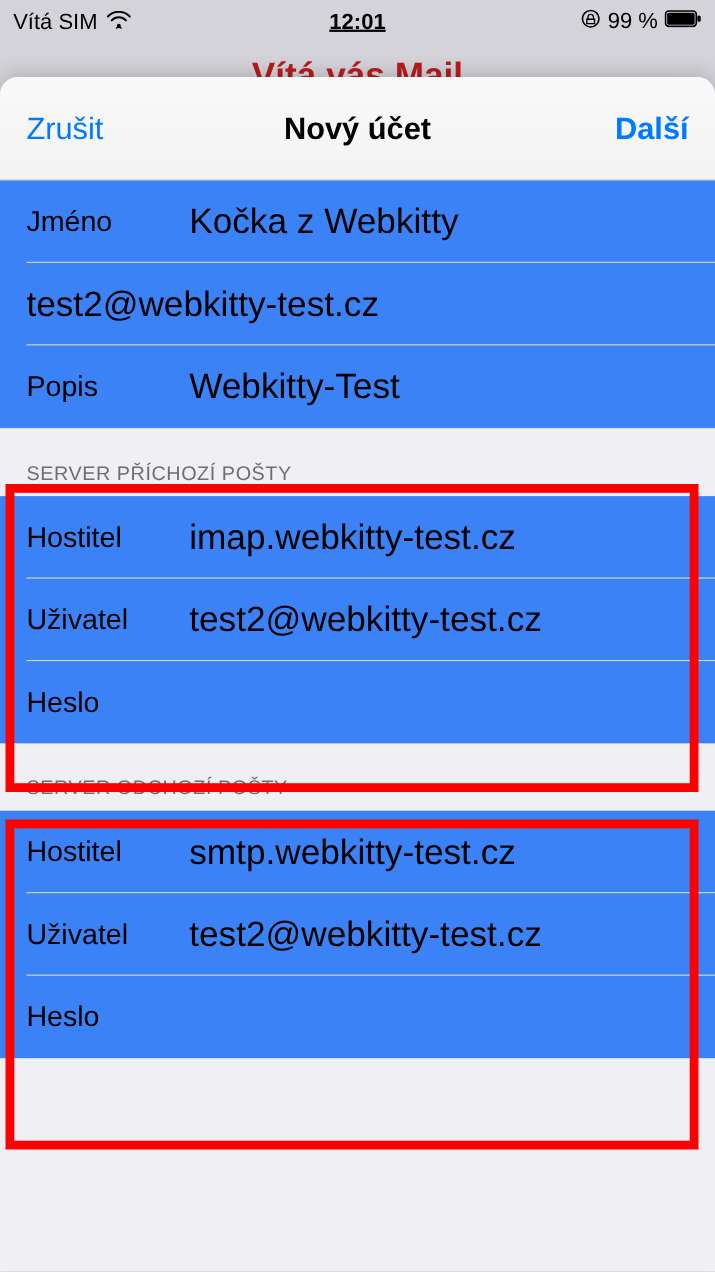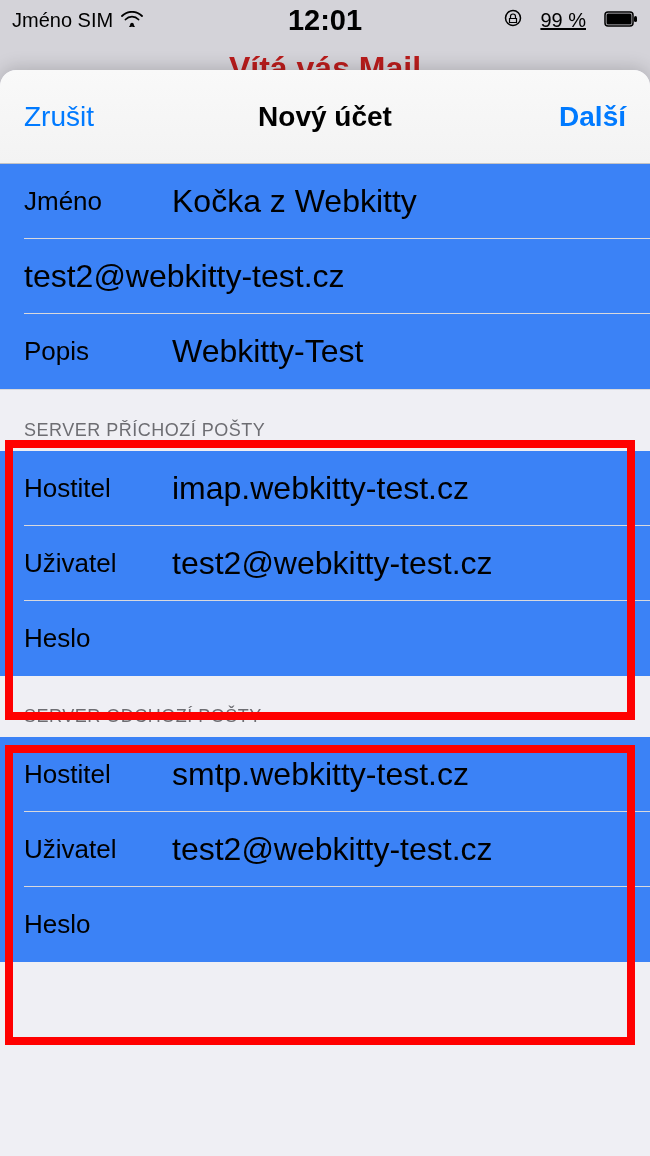--- a/index.html
+++ b/index.html
@@ -23,22 +23,22 @@
       display: flex;
       align-items: center;
       justify-content: space-between;
       padding: 0 12px;
       font-size: 20px;
       font-weight: 500;
       color: #000;
       background: #d4d3d9;
     }
     .status-left { display: flex; align-items: center; gap: 8px; }
-    .status-center { position: absolute; left: 50%; transform: translateX(-50%); font-weight: 600; font-size: 29px;}
-    .status-right { display: flex; gap: 18px; text-decoration: underline; }
+    .status-center { position: absolute; left: 50%; transform: translateX(-50%); font-weight: 600; font-size: 20px; text-decoration: underline;}
+    .status-right { display: flex; gap: 6px; }
     .wifi-icon, .lock-icon, .battery-icon { display:inline-block; vertical-align: middle; }
 
     
     .bg-text {
       position: absolute;
       top: 50px;
       left: 0; right: 0;
       text-align: center;
       font-size: 32px;
       font-weight: 700;
@@ -144,21 +144,21 @@
       z-index: 5;
     }
     .highlight1 { left: 5px; right: 15px; top: 440px; height: 280px; }
     .highlight2 { left: 5px; right: 15px; top: 745px; height: 300px; }
   </style>
 </head>
 <body>
 
 <div class="status-bar">
   <div class="status-left">
-    <span>Jméno SIM</span>
+    <span>Vítá SIM</span>
     <span class="wifi-icon">
       <svg width="22" height="16" viewBox="0 0 22 16">
           <path d="M11 14.5 a2 2 0 1 0 0.001 0 M4.5 8.5 a9 9 0 0 1 13 0 M1 5 a14 14 0 0 1 20 0" stroke="#000" stroke-width="1.8" fill="none" stroke-linecap="round"></path>
           <circle cx="11" cy="13.5" r="1.8" fill="#000"></circle>
         </svg>
     </span>
   </div>
   <div class="status-center">12:01</div>
   <div class="status-right">
     <span class="lock-icon">

